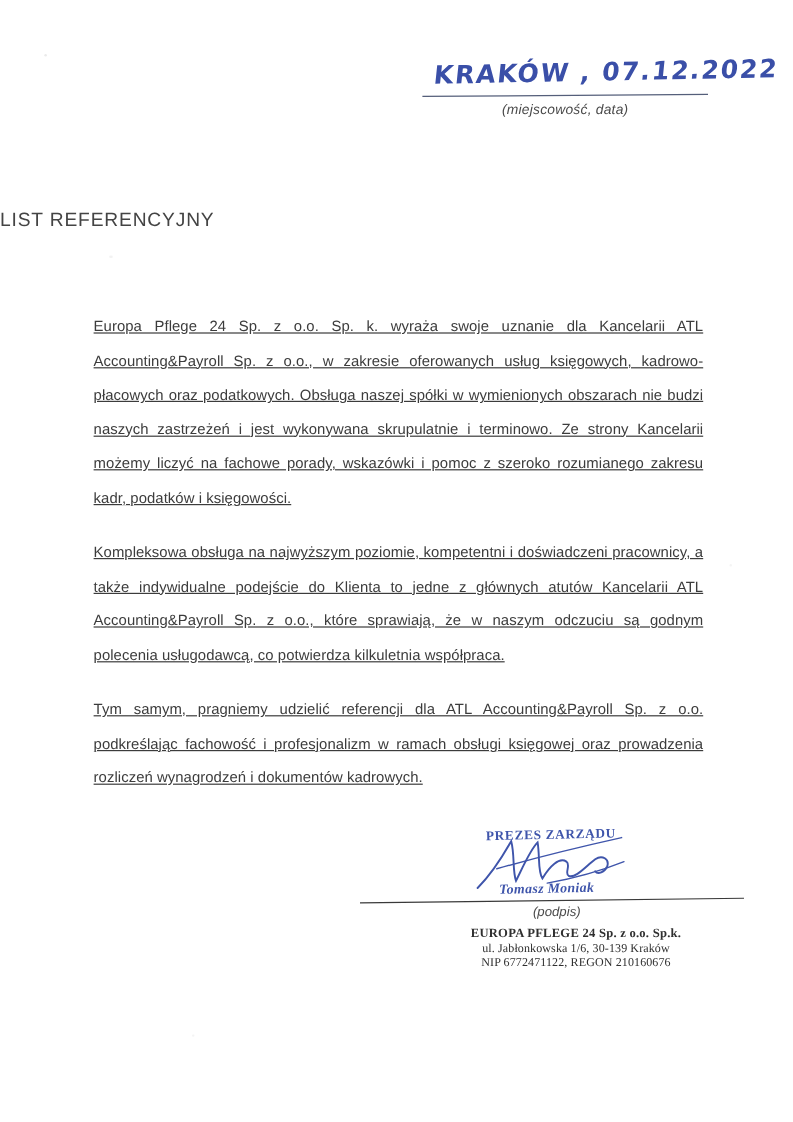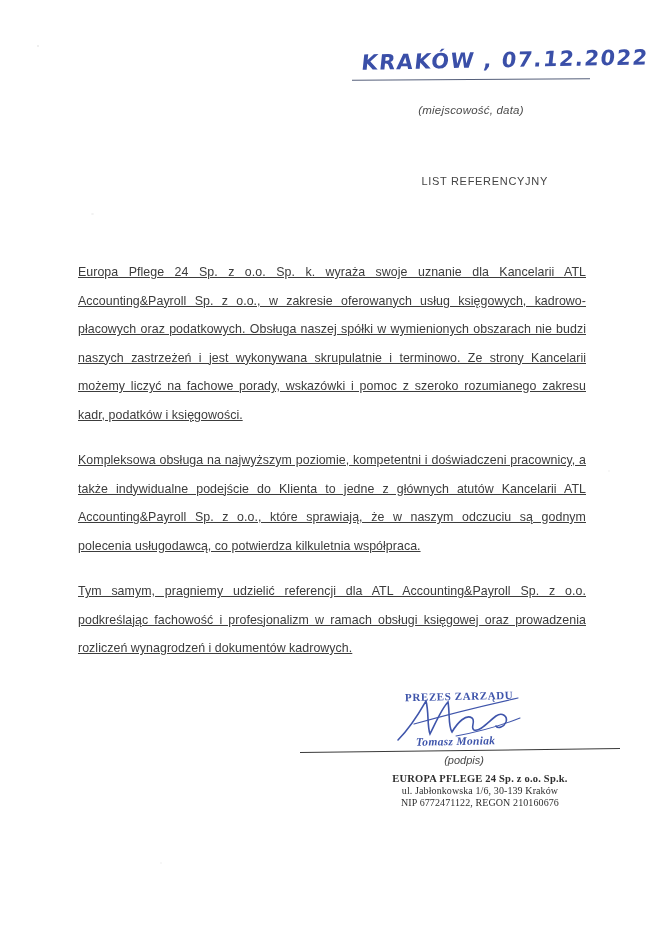--- a/index.html
+++ b/index.html
@@ -49,37 +49,37 @@
     height: 30px;
     line-height: 30px;
   }
   .date-rule {
     border-bottom: 1px solid #555f7a;
     width: 238px;
     transform: rotate(-0.4deg);
     margin-top: 1px;
   }
   .date-caption {
-    margin-top: 24px;
+    margin-top: 6px;
     text-align: center;
     width: 238px;
     font-style: italic;
     font-size: 11.5px;
     color: #4a4a4a;
     letter-spacing: .2px;
   }
 
   
   .doc-title {
     position: absolute;
     left: 0;
     top: 175px;
     width: 548px;
-    text-align: right;
-    font-size: 11px;
+    text-align: left;
+    font-size: 16px;
     letter-spacing: .7px;
     color: #444444;
   }
 
   
   .body-text {
     position: absolute;
     left: 78px;
     top: 258px;
     width: 508px;

